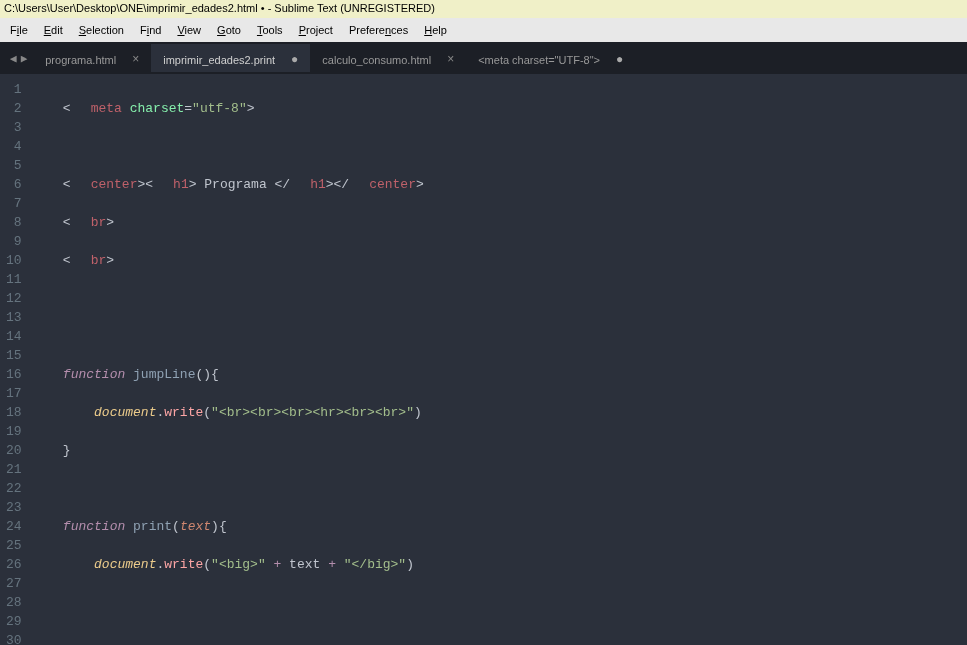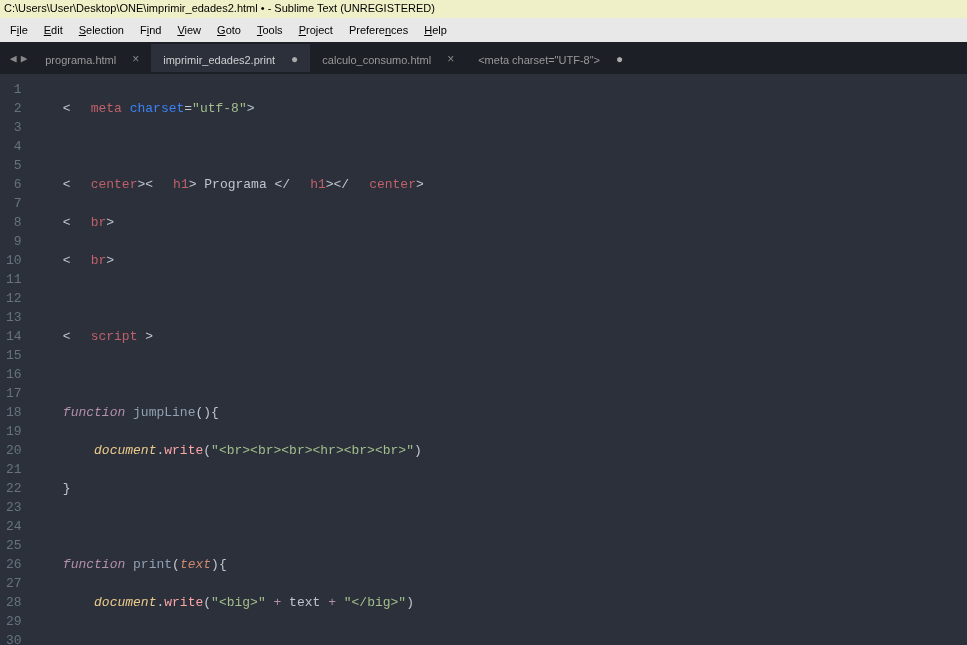--- a/index.html
+++ b/index.html
@@ -93,21 +93,21 @@
 .code {
   padding: 6px 0;
   font-size: 13px;
   line-height: 19px;
   white-space: pre;
   flex: 1;
 }
 .line { height: 19px; display: block; }
 .tag-ang { color: #c0c5ce; }
 .tag-name { color: #bf616a; margin-left: 20px; }
-.attr { color: #3b82f6; }
+.attr { color: #86efac; }
 .op { color: #c0c5ce; }
 .string { color: #a3be8c; }
 .keyword { color: #b48ead; }
 .storage { color: #b48ead; font-style: italic; }
 .func-name { color: #8fa1b3; }
 .func-call { color: #fca5a5; }
 .param { color: #d08770; font-style: italic; }
 .obj { color: #ebcb8b; font-style: italic; }
 .plain { color: #c0c5ce; }
 .var { color: #c0c5ce; }
@@ -188,21 +188,20 @@
     <div class="line">29</div>
     <div class="line">30</div>
   </div>
   <div class="code">
 <span class="line"><span>    </span><span class="tag-ang">&lt;</span><span class="tag-name">meta</span> <span class="attr">charset</span><span class="op">=</span><span class="string">"utf-8"</span><span class="tag-ang">&gt;</span></span>
 <span class="line"></span>
 <span class="line"><span>    </span><span class="tag-ang">&lt;</span><span class="tag-name">center</span><span class="tag-ang">&gt;</span><span class="tag-ang">&lt;</span><span class="tag-name">h1</span><span class="tag-ang">&gt;</span><span class="plain"> Programa </span><span class="tag-ang">&lt;/</span><span class="tag-name">h1</span><span class="tag-ang">&gt;</span><span class="tag-ang">&lt;/</span><span class="tag-name">center</span><span class="tag-ang">&gt;</span></span>
 <span class="line"><span>    </span><span class="tag-ang">&lt;</span><span class="tag-name">br</span><span class="tag-ang">&gt;</span></span>
 <span class="line"><span>    </span><span class="tag-ang">&lt;</span><span class="tag-name">br</span><span class="tag-ang">&gt;</span></span>
 <span class="line"></span>
-<span class="line"><span>    </span><span class="tag-ang">&lt;</span><span class="tag-name">script</span><span class="tag-ang"> &gt;</span></span>
 <span class="line"></span>
 <span class="line"><span>    </span><span class="storage">function</span> <span class="func-name">jumpLine</span><span class="plain">(</span><span class="plain">)</span><span class="plain">{</span></span>
 <span class="line"><span>        </span><span class="obj">document</span><span class="plain">.</span><span class="func-call">write</span><span class="plain">(</span><span class="string">"&lt;br&gt;&lt;br&gt;&lt;br&gt;&lt;hr&gt;&lt;br&gt;&lt;br&gt;"</span><span class="plain">)</span></span>
 <span class="line"><span>    </span><span class="plain">}</span></span>
 <span class="line"></span>
 <span class="line"><span>    </span><span class="storage">function</span> <span class="func-name">print</span><span class="plain">(</span><span class="param">text</span><span class="plain">)</span><span class="plain">{</span></span>
 <span class="line"><span>        </span><span class="obj">document</span><span class="plain">.</span><span class="func-call">write</span><span class="plain">(</span><span class="string">"&lt;big&gt;"</span><span class="keyword"> + </span><span class="var">text</span><span class="keyword"> + </span><span class="string">"&lt;/big&gt;"</span><span class="plain">)</span></span>
 
 
 

